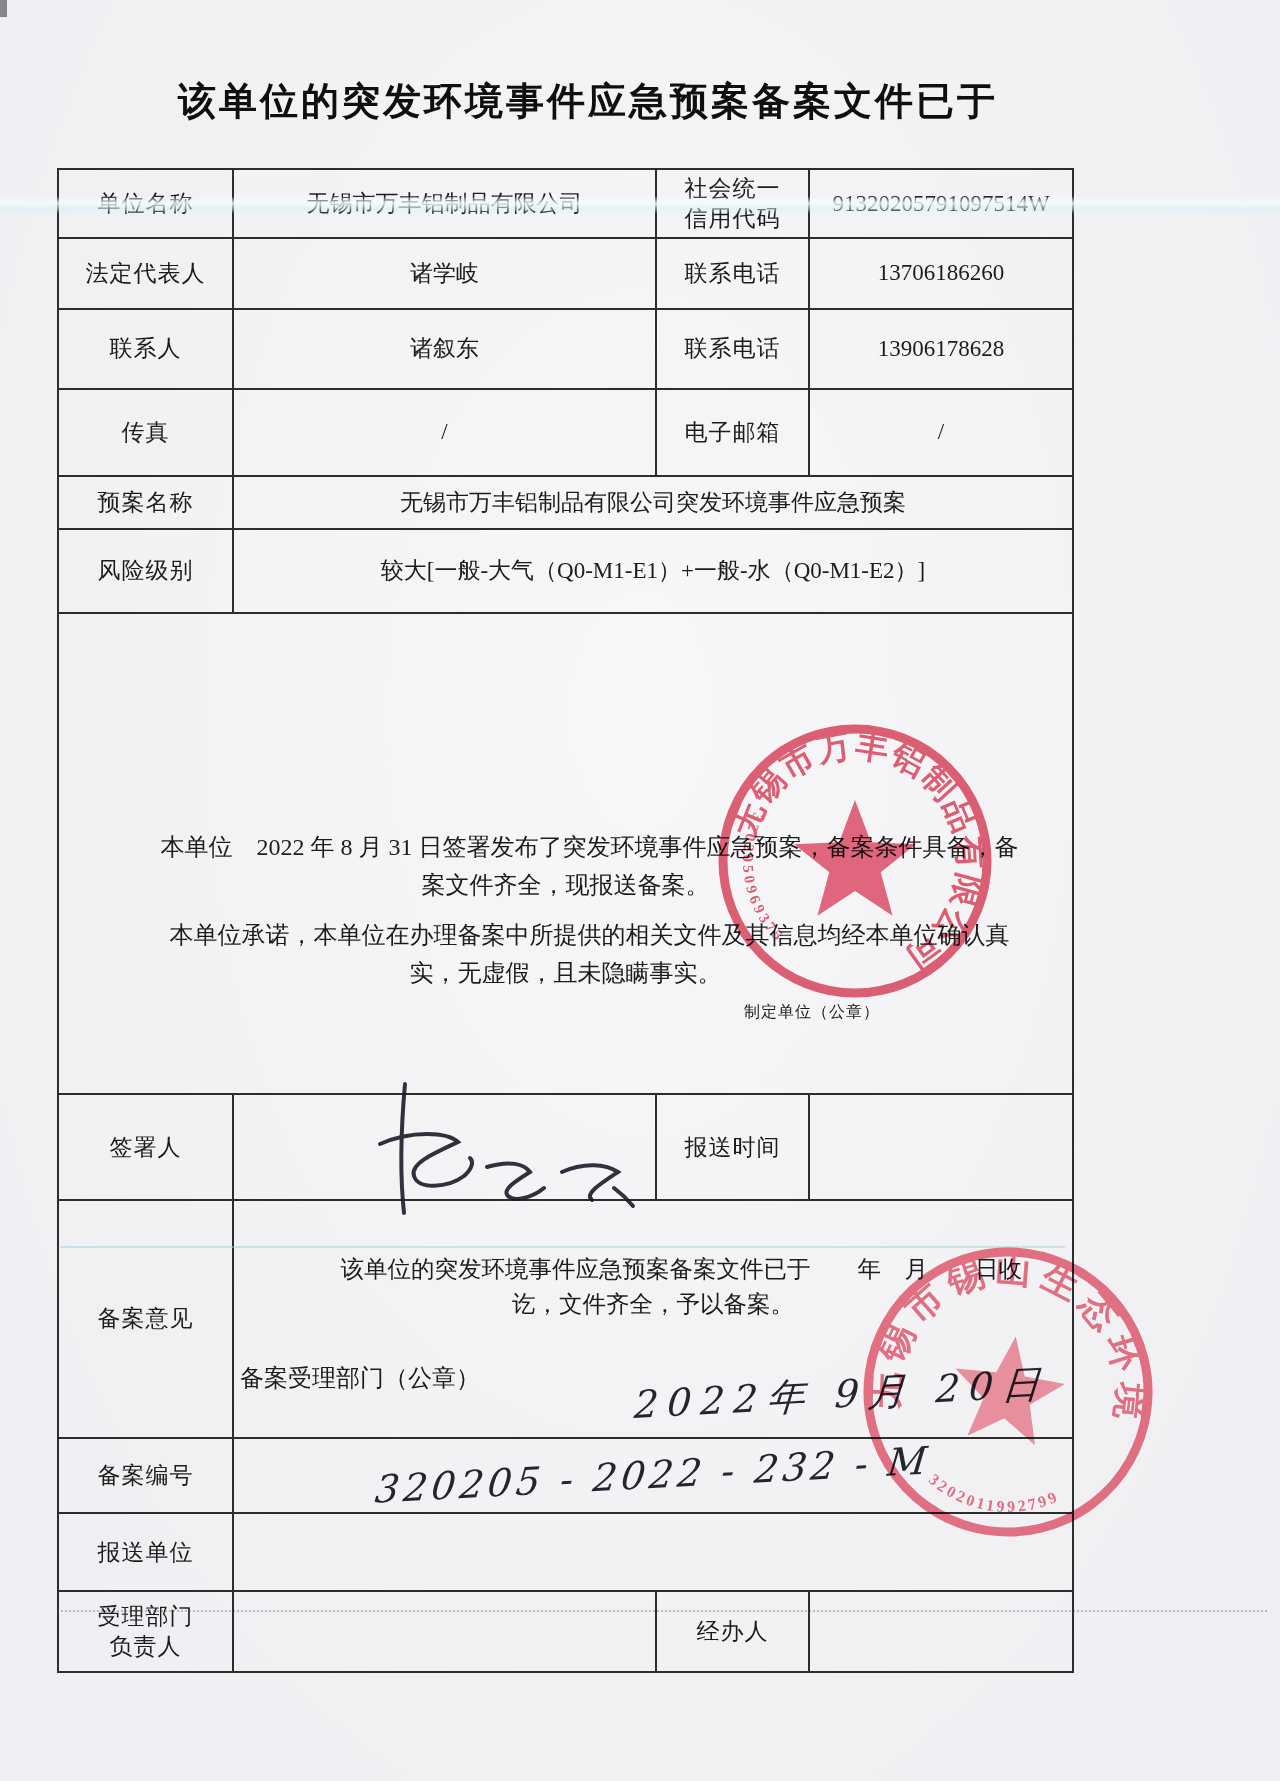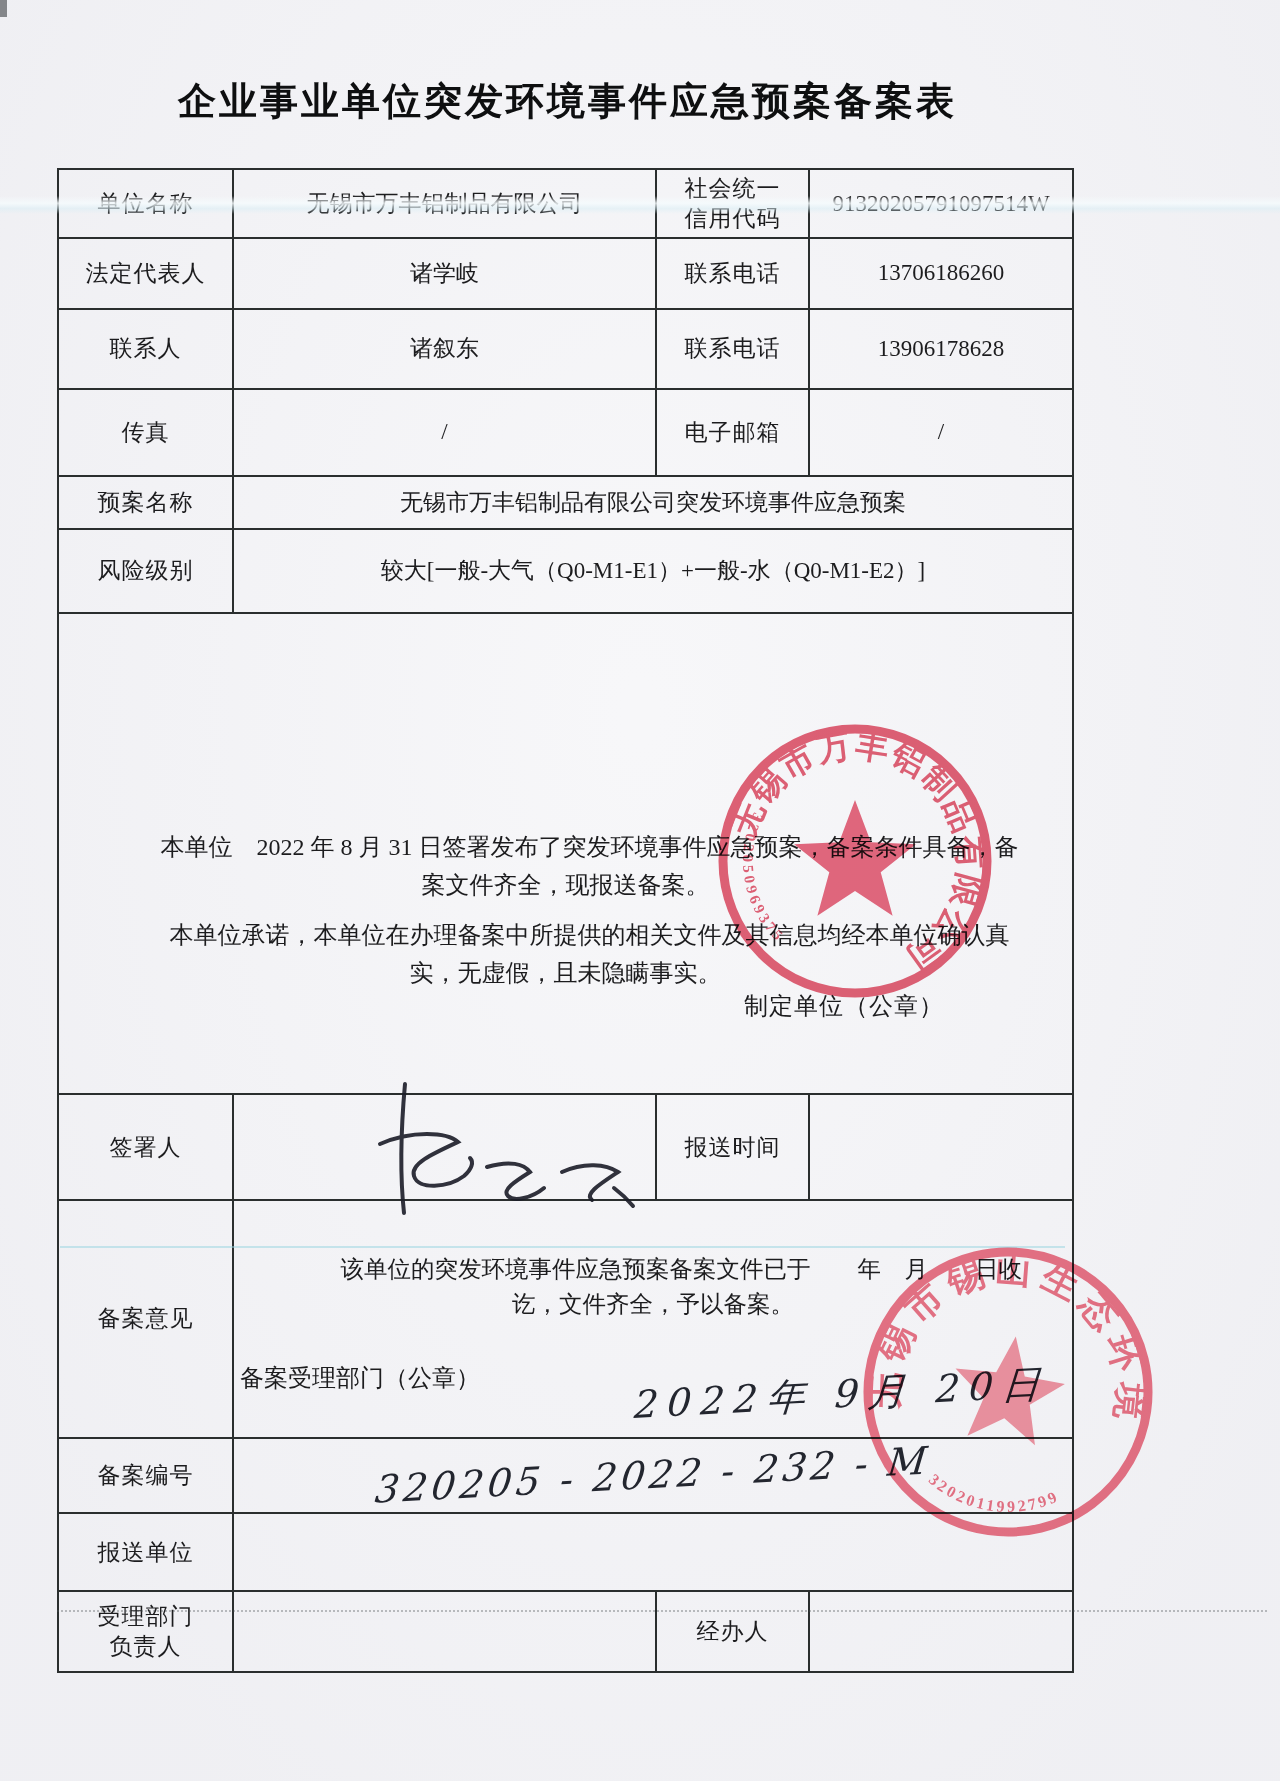--- a/index.html
+++ b/index.html
@@ -24,21 +24,21 @@
     font-size:23px;padding:2px 6px;
   }
   td.lab{font-size:23px;letter-spacing:1px;}
   td.thick-t{border-top-width:4px;}
   td.declaration{
     text-align:left;vertical-align:top;position:relative;padding:0;
   }
   .decl-text{padding:112px 26px 0 26px;font-size:24px;line-height:38px;}
   .decl-text p{margin:12px;text-indent:2em;}
   .seal-caption{
-    position:absolute;left:685px;top:376px;font-size:24px;letter-spacing:1px;white-space:nowrap;
+    position:absolute;left:685px;top:388px;font-size:16px;letter-spacing:1px;white-space:nowrap;
   }
   td.opinion-cell{text-align:left;vertical-align:top;position:relative;padding:0;}
   .opinion-text{padding:8px 22px 0 22px;font-size:23.5px;line-height:35px;text-indent:2.4em;}
   .dept-caption{text-align:left;padding-right:84px;margin-top:40px;font-size:24px;white-space:nowrap;}
   .hand{
     font-family:"DejaVu Serif",serif;font-style:italic;color:#23262f;
     white-space:nowrap;z-index:6;
   }
   .hand-date{
     position:absolute;left:400px;top:168px;font-size:38px;letter-spacing:9px;
@@ -60,21 +60,21 @@
   .line-dot{left:57px;top:1610px;width:1210px;height:0;border-top:2px dotted rgba(75,80,82,.35);z-index:3;}
   .corner-mark{left:0;top:0;width:7px;height:17px;background:#4a4d52;opacity:.65;z-index:3;}
   .c1{width:175px}.c2{width:423px}.c3{width:153px}.c4{width:264px}
   .two-line div{line-height:30px;}
 </style>
 </head>
 <body>
 
 <div class="page">
 
-  <h1 class="title">企业事业单位突发环境事件应急预案备案表</h1>
+  <h1 class="title">该单位的突发环境事件应急预案备案文件已于</h1>
 
   <table class="form">
     <colgroup>
         <col class="c1">
         <col class="c2">
         <col class="c3">
         <col class="c4">
       </colgroup>
 
     <tbody>

